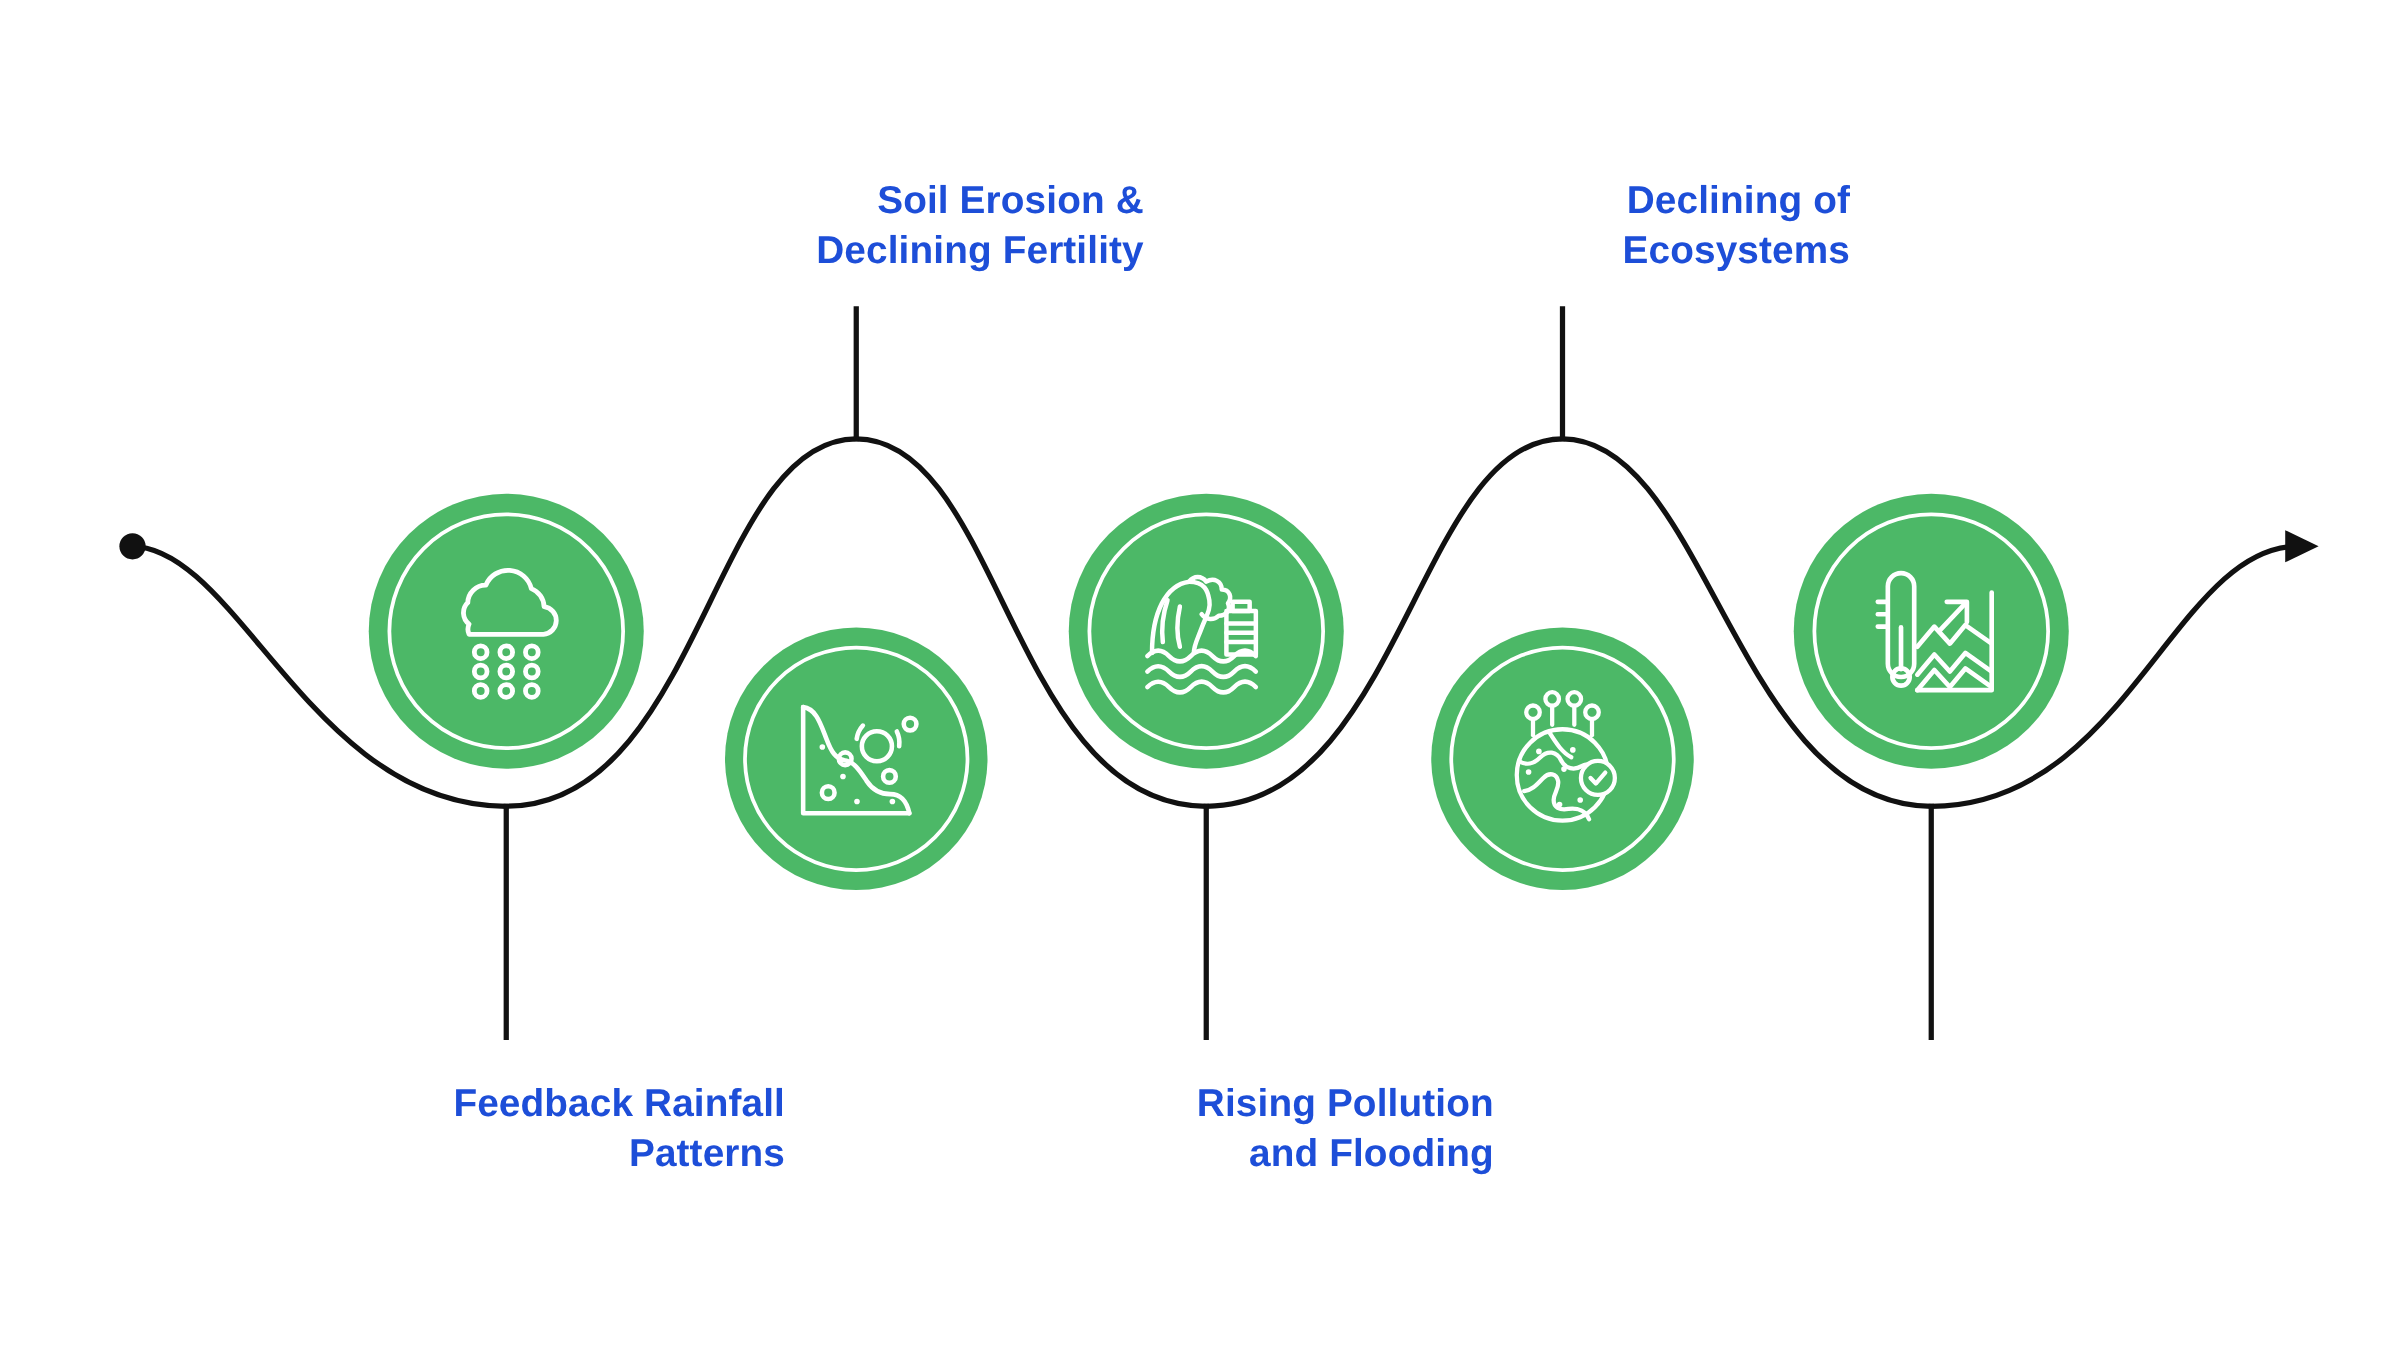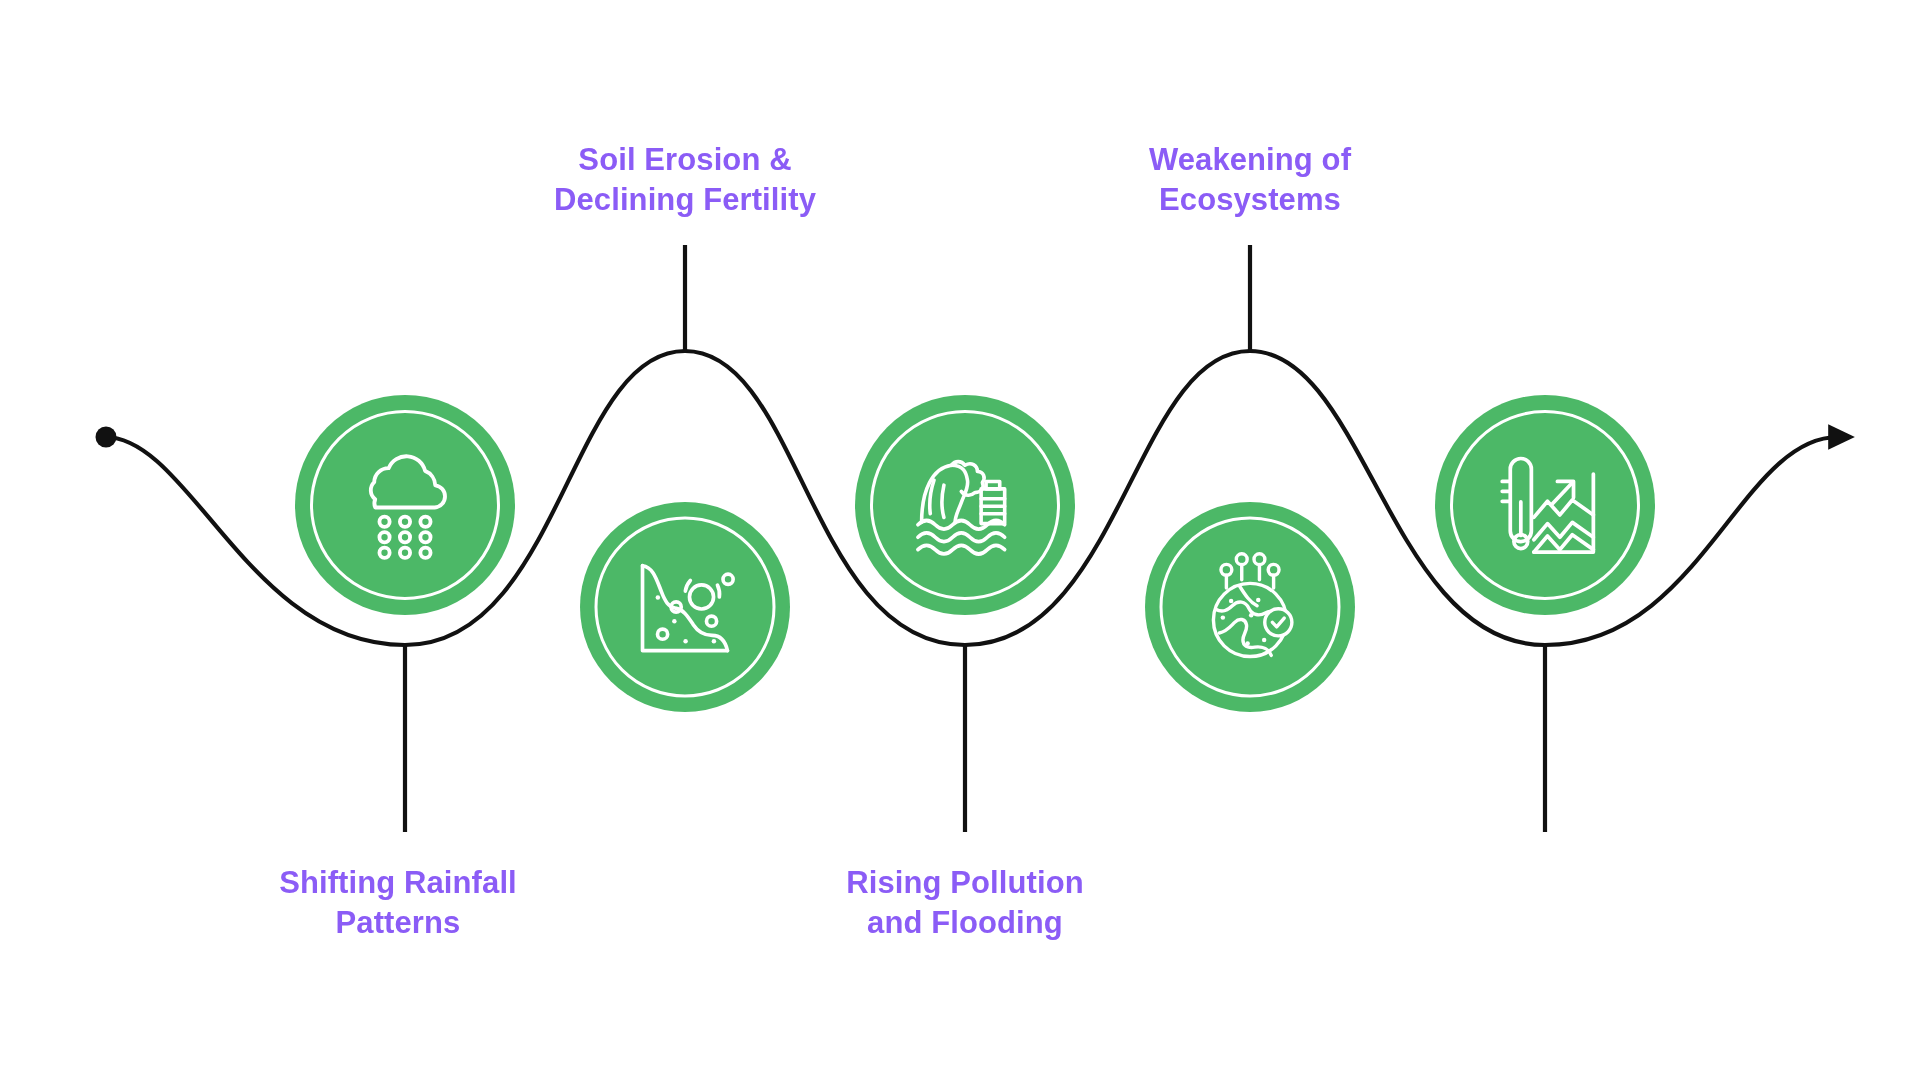--- a/index.html
+++ b/index.html
@@ -41,22 +41,22 @@
     border-radius: 50%;
     border: 3px solid #ffffff;
     box-sizing: border-box;
   }
   .node-icon {
     position: relative;
     display: block;
   }
   .label {
     position: absolute;
-    text-align: center;
-    color: #8b5cf6;
+    text-align: right;
+    color: #1d4ed8;
     font-size: 31px;
     font-weight: 700;
     line-height: 1.28;
     letter-spacing: 0.1px;
     white-space: pre-line;
   }
 </style>
 </head>
 <body>
 
@@ -194,23 +194,23 @@
       <path d="M41 88 l11 -13 l10 11 l10 -12 l17 12"></path>
 
       <path d="M56 49 l16 -17"></path>
       <path d="M60 31 h13 v13"></path>
     </svg>
   </div>
 
   <div class="label" style="left:455px; top:140px; width:460px;">Soil Erosion &amp;
 Declining Fertility</div>
 
-  <div class="label" style="left:1020px; top:140px; width:460px;">Weakening of
+  <div class="label" style="left:1020px; top:140px; width:460px;">Declining of
 Ecosystems</div>
 
-  <div class="label" style="left:168px; top:863px; width:460px;">Shifting Rainfall
+  <div class="label" style="left:168px; top:863px; width:460px;">Feedback Rainfall
 Patterns</div>
 
   <div class="label" style="left:735px; top:863px; width:460px;">Rising Pollution
 and Flooding</div>
 
 
 </div>
 
 </body></html>

